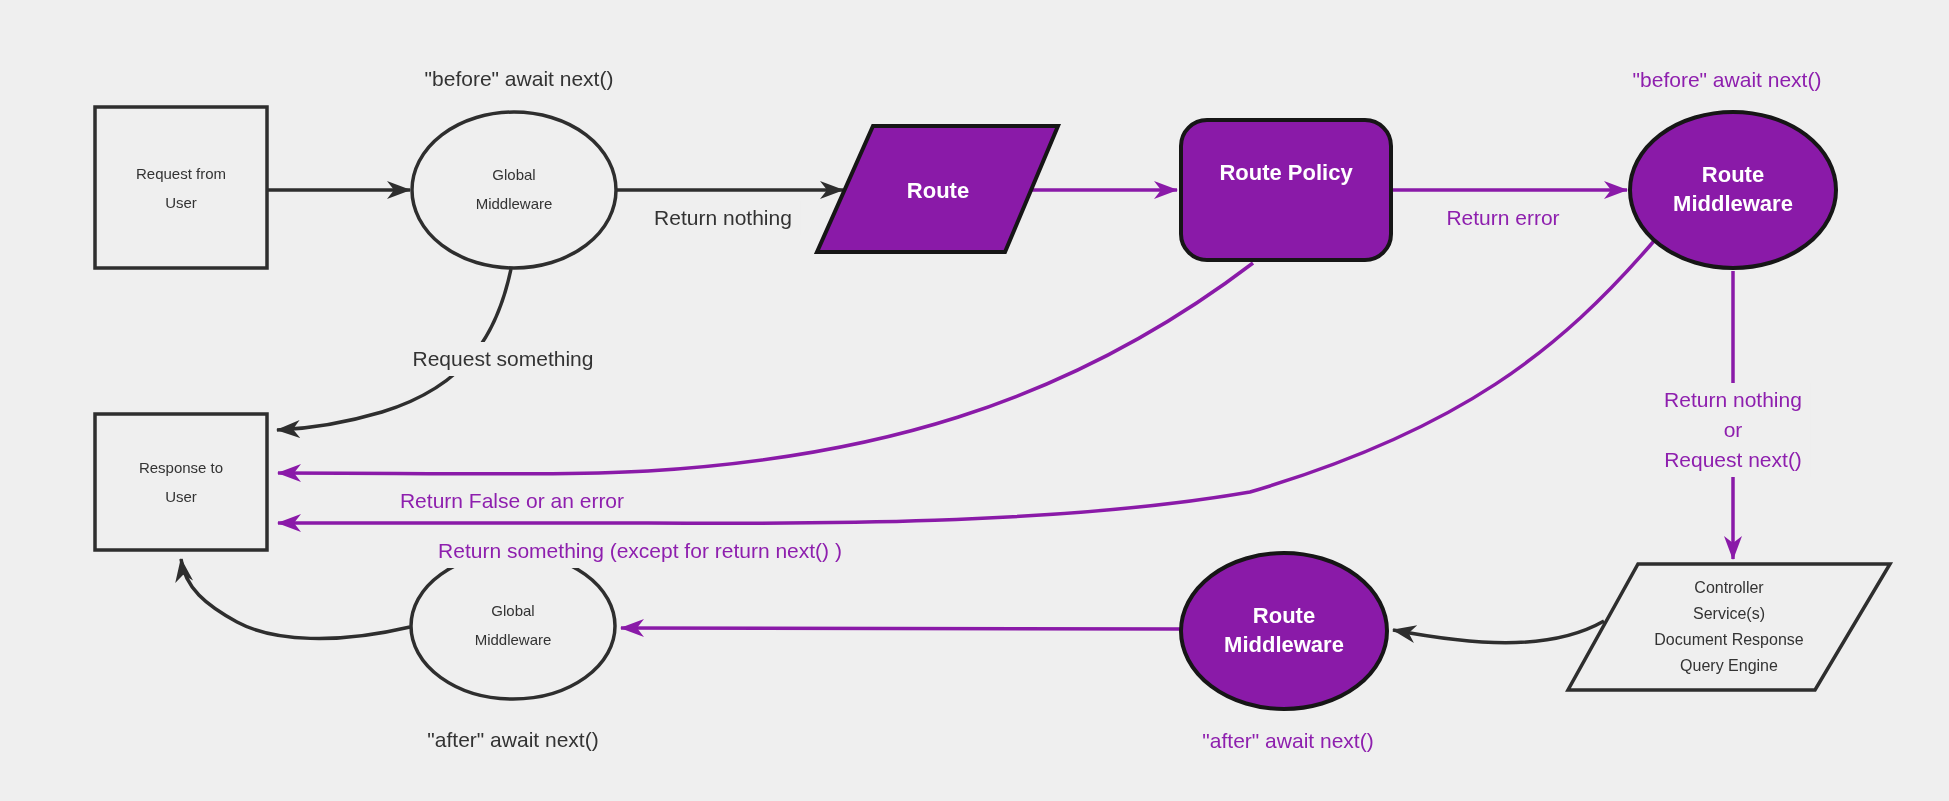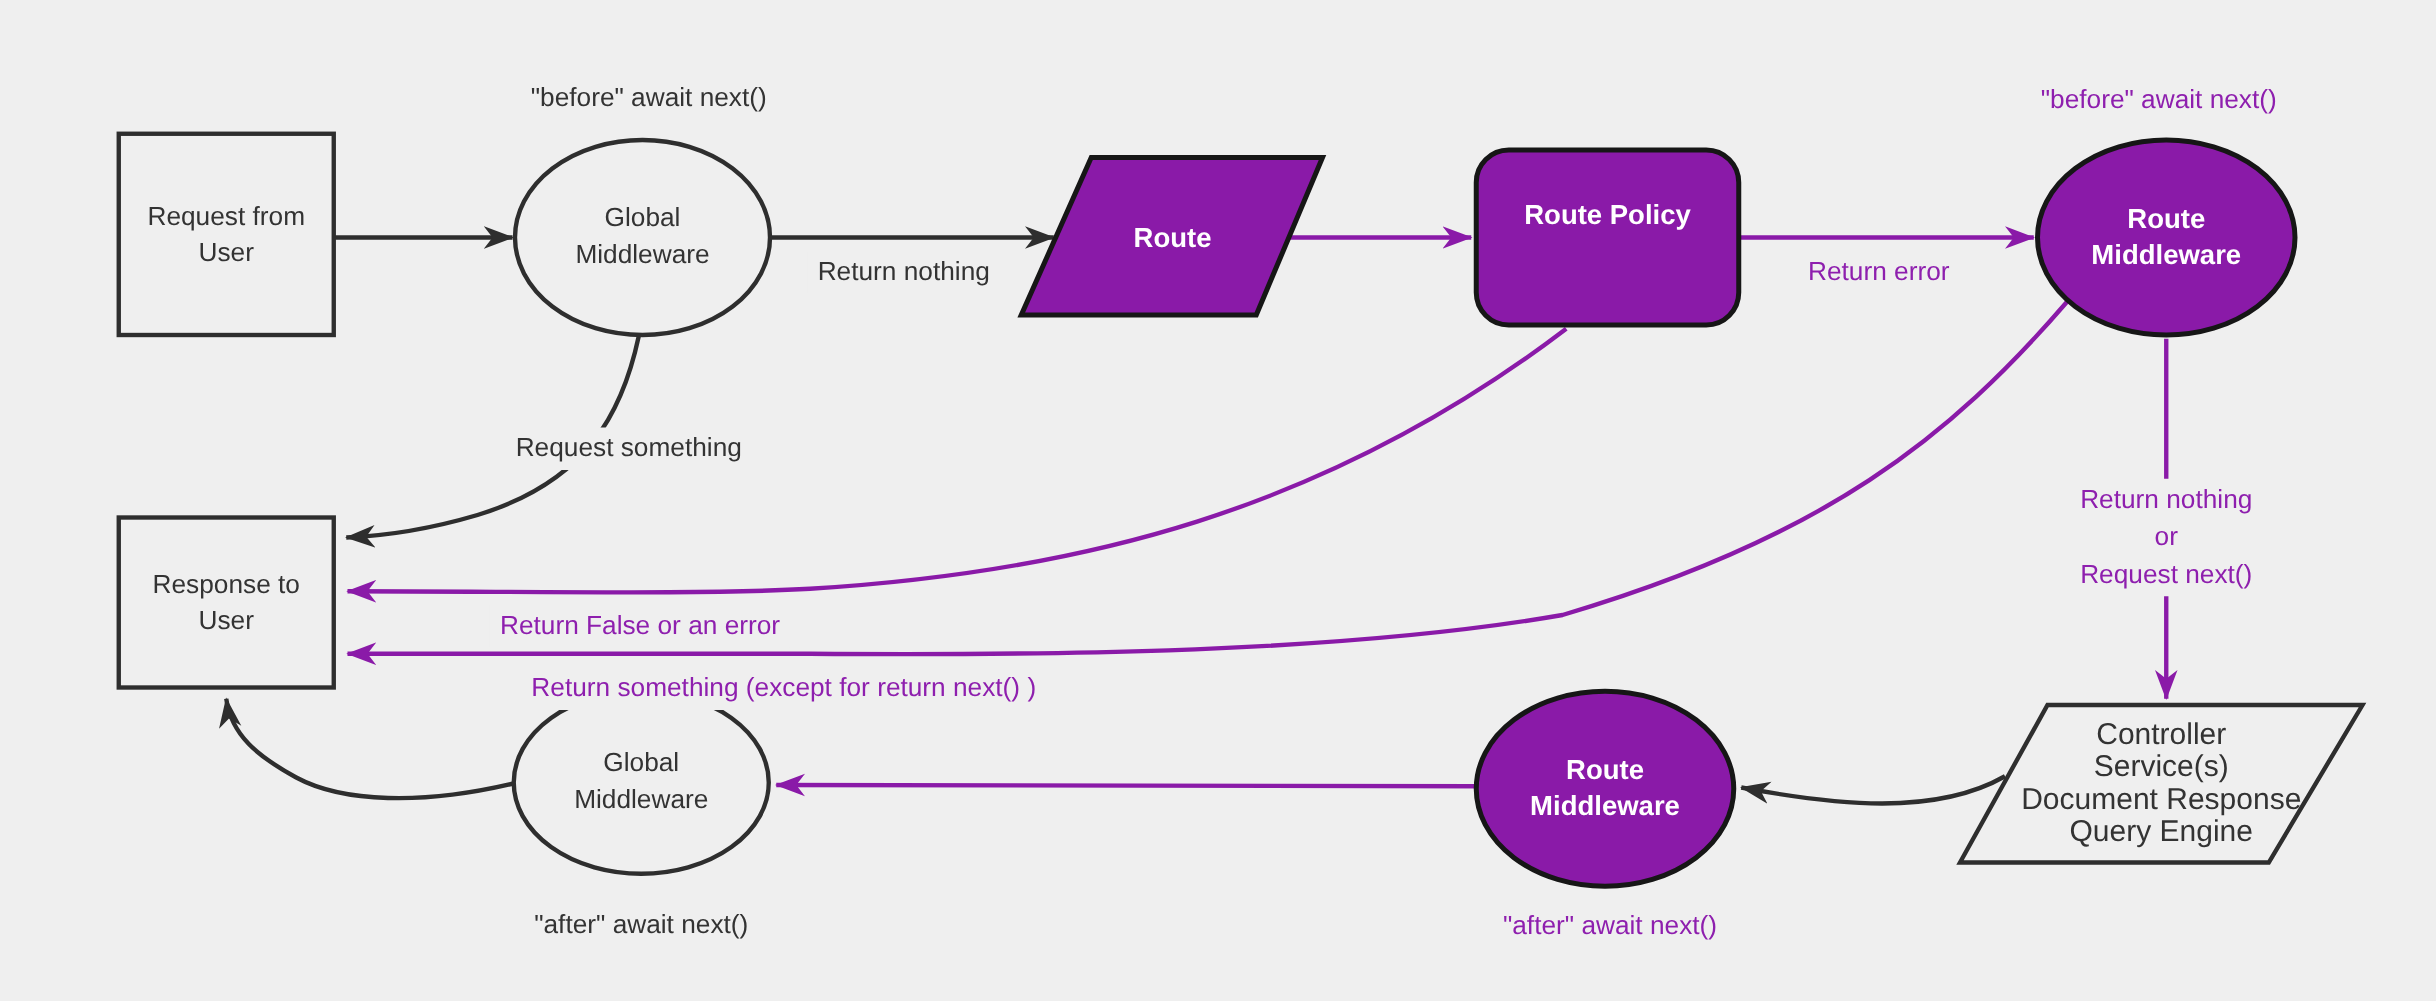--- a/index.html
+++ b/index.html
@@ -7,23 +7,23 @@
     position:relative;width:1949px;height:801px;overflow:hidden;
     background:var(--bg,#efefef);
     font-family:"Liberation Sans","DejaVu Sans",sans-serif;
   }
   .stage svg{position:absolute;left:0;top:0;}
   .label{
     position:absolute;transform:translate(-50%,-50%);
     text-align:center;white-space:nowrap;
   }
   .label span{display:block;}
-  .node-label{color:var(--text-dark,#333);font-size:21px;line-height:29px;}
+  .node-label{color:var(--text-dark,#333);font-size:15px;line-height:29px;}
   .purple-node-label{color:#fff;font-weight:700;font-size:22px;line-height:29px;}
-  .controller-label{font-size:24px;line-height:26px;}
+  .controller-label{font-size:16px;line-height:26px;}
   .edge-label{font-size:21px;line-height:30px;background:var(--bg,#efefef);padding:2px 8px;margin-top:28px;}
   .dark-text{color:var(--text-dark,#333);}
   .purple-text{color:var(--purple-text,#8e1fae);}
   .free-label{font-size:21px;}
 </style>
 </head>
 <body>
 
 <div class="stage">
 
@@ -105,17 +105,17 @@
   <div class="label free-label purple-text" style="left:1727px;top:80px">"before" await next()</div>
   <div class="label edge-label dark-text" style="left:723px;top:190px">Return nothing</div>
   <div class="label edge-label purple-text" style="left:1503px;top:190px">Return error</div>
   <div class="label edge-label purple-text" style="left:1733px;top:402px">
     <span>Return nothing</span>
     <span>or</span>
     <span>Request next()</span>
   </div>
   <div class="label edge-label dark-text" style="left:503px;top:331px">Request something</div>
   <div class="label edge-label purple-text" style="left:512px;top:473px">Return False or an error</div>
-  <div class="label edge-label purple-text" style="left:627px;top:523px">Return something (except for return next() )</div>
+  <div class="label edge-label purple-text" style="left:640px;top:523px">Return something (except for return next() )</div>
   <div class="label free-label dark-text" style="left:513px;top:740px">"after" await next()</div>
   <div class="label free-label purple-text" style="left:1288px;top:741px">"after" await next()</div>
 
 </div>
 
 </body></html>

